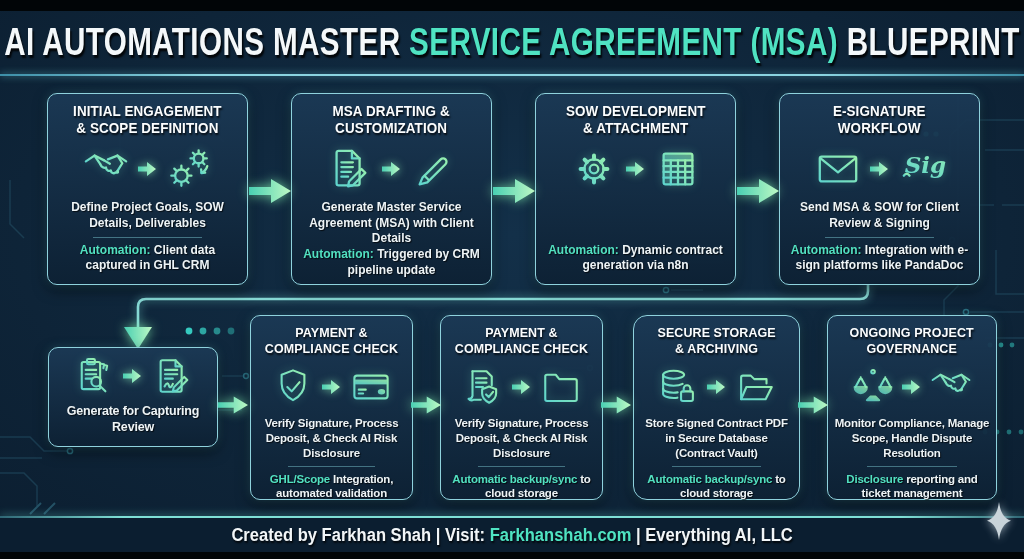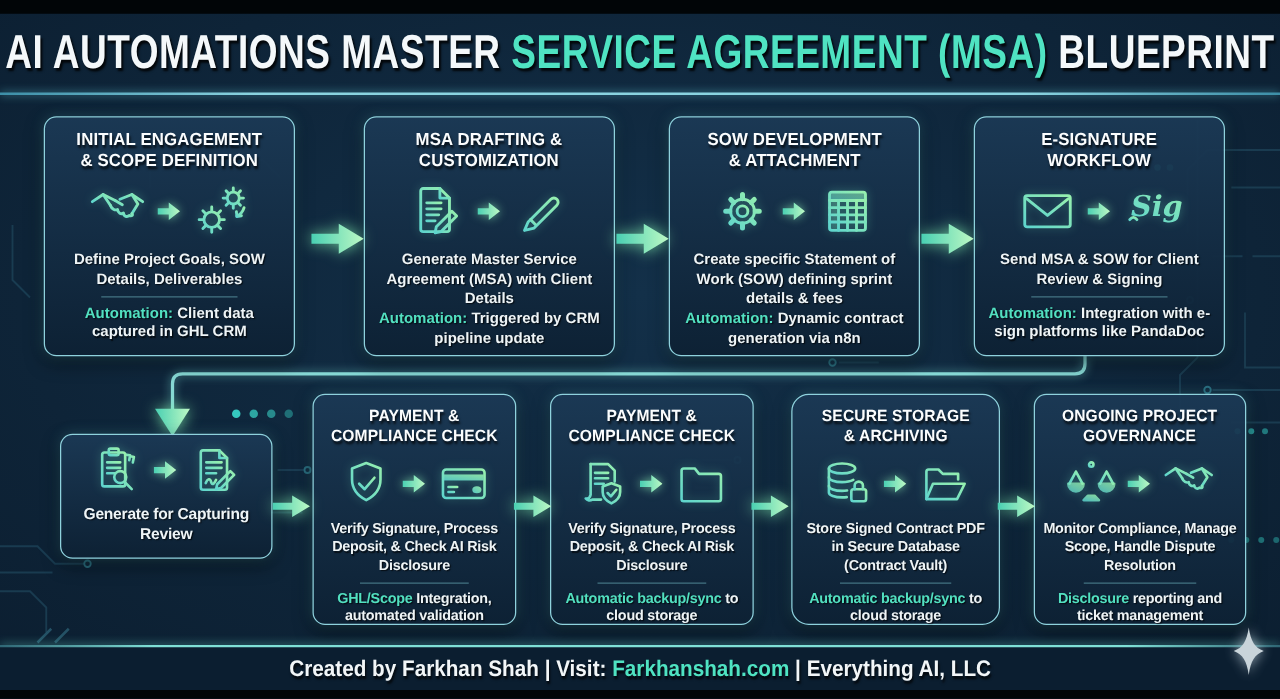--- a/index.html
+++ b/index.html
@@ -134,21 +134,21 @@
 
   <div class="band top"></div>
   <div class="band bottom"></div>
 
   <div class="hdr">
     <h1><span class="squeeze"><span>AI AUTOMATIONS MASTER </span><span class="accent">SERVICE AGREEMENT (MSA)</span><span> BLUEPRINT</span></span></h1>
   </div>
   <div class="hdr-rule"></div>
 
   <div id="cards-mount">
-    <div class="card" style="left: 35px; top: 93px; width: 201px; height: 192px;">
+    <div class="card" style="left: 47px; top: 93px; width: 201px; height: 192px;">
       <div class="card-title">INITIAL ENGAGEMENT
 &amp; SCOPE DEFINITION</div>
       <div class="icon-row">
         <span class="icon icon-a">
             <svg viewBox="0 0 48 48" fill="none" stroke="url(#ig)" stroke-width="2.4" stroke-linecap="round" stroke-linejoin="round">
    <path d="M3 16 L12 10 L22 15"></path>
               <path d="M45 16 L36 10 L26 14"></path>
    <path d="M12 10 L18 19"></path>
               <path d="M36 10 L41 18 L36 26"></path>
    <path d="M18 19 C19 22 22 23.5 24 22.5 C24.2 25.5 27 26.8 29 25.5 C29.2 28.3 32 29.3 34 27.5 C35.6 28.3 37.4 27.6 36 26"></path>
@@ -229,21 +229,20 @@
         <span class="icon icon-b">
             <svg viewBox="0 0 48 48" fill="none" stroke="url(#ig)" stroke-width="2.4" stroke-linecap="round" stroke-linejoin="round">
    <rect x="9" y="8" width="30" height="32" rx="2"></rect>
    <rect x="9" y="8" width="30" height="7" fill="url(#ig)" opacity=".55" stroke="none"></rect>
    <rect x="9" y="15" width="7.5" height="25" fill="url(#ig)" opacity=".22" stroke="none"></rect>
    <path d="M9 15h30M9 21h30M9 27h30M9 33h30"></path>
               <path d="M16.5 15v25M24 15v25M31.5 15v25"></path>
             </svg>
           </span>
       </div>
-      <div class="card-body">Create specific Statement of Work (SOW) defining sprint details &amp; fees</div>
       <div class="note-block">
 
         <div class="card-note"><span class="note-hl">Automation:</span><span class="note-rest"> Dynamic contract generation via n8n</span></div>
       </div>
     </div>
 
     <div class="card" style="left: 779px; top: 93px; width: 201px; height: 192px;">
       <div class="card-title">E-SIGNATURE
 WORKFLOW</div>
       <div class="icon-row">

